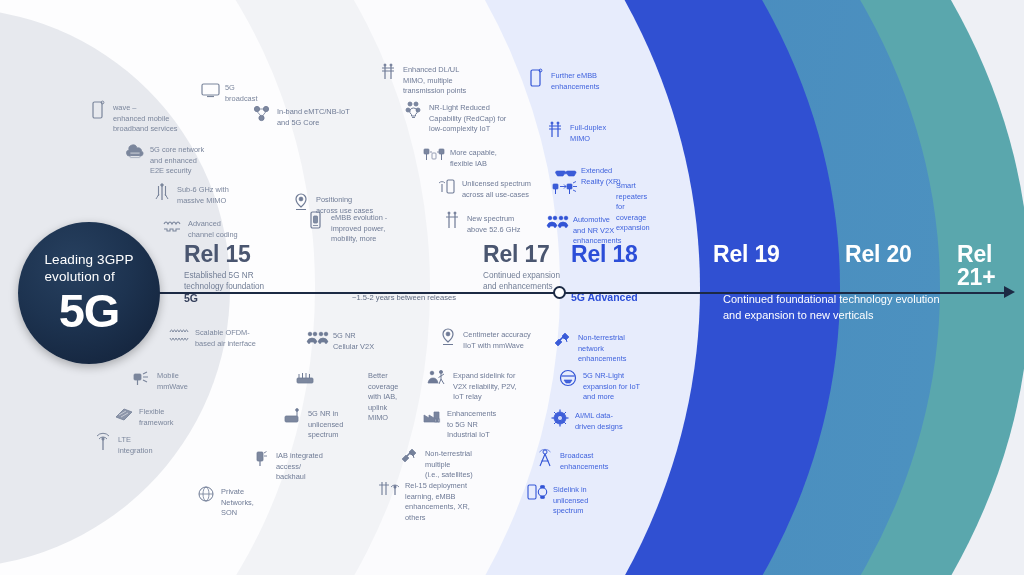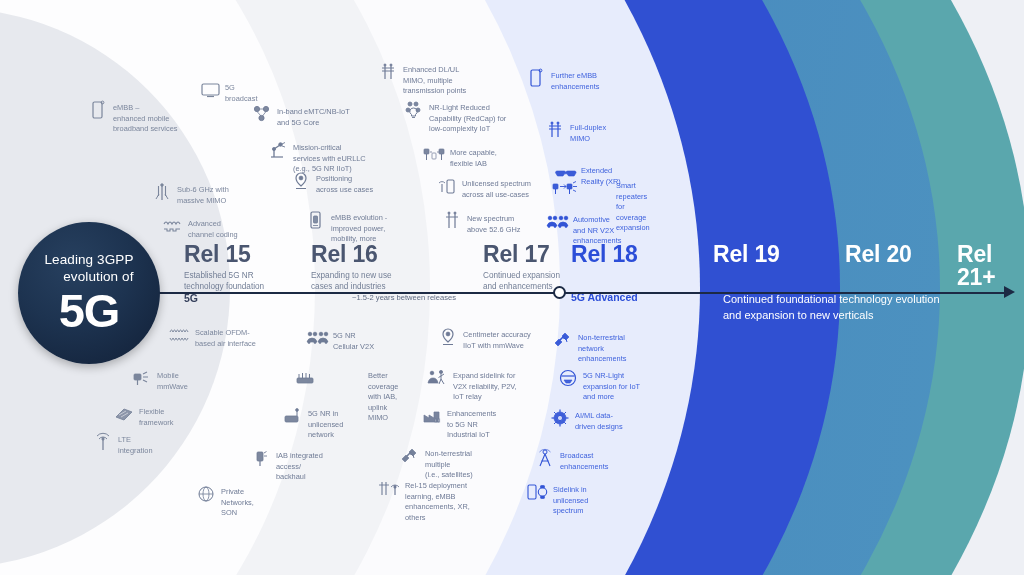--- a/index.html
+++ b/index.html
@@ -67,21 +67,21 @@
   
   #core-circle {
     position: absolute;
     left: 18px; top: 222px;
     width: 142px; height: 142px;
     border-radius: 50%;
     background: radial-gradient(circle at 38% 30%, #27405f 0%, #1d3350 45%, #111f36 100%);
     box-shadow: 0 3px 10px rgba(0,0,0,0.28);
     display: flex; flex-direction: column;
     align-items: center; justify-content: center;
-    color: #fff; text-align: right;
+    color: #fff; text-align: left;
     z-index: 30;
   }
   #core-circle .lead {
     font-size: 13.5px; line-height: 1.25; font-weight: 400;
     letter-spacing: 0.1px;
   }
   #core-circle .big5g {
     font-size: 47px; font-weight: 700; line-height: 1.0;
     margin-top: 2px; letter-spacing: -1px;
   }
@@ -200,25 +200,20 @@
 
   <div id="axis"></div>
   <div id="axis-arrow"></div>
   <div id="axis-marker"></div>
 
   <div class="rel-block grey-head" id="rel15-head">
     <div class="rel-name">Rel 15</div>
     <div class="rel-desc" style="white-space: pre-line;">Established 5G NR
 technology foundation</div>
   </div>
-  <div class="rel-block grey-head" id="rel16-head">
-    <div class="rel-name">Rel 16</div>
-    <div class="rel-desc" style="white-space: pre-line;">Expanding to new use
-cases and industries</div>
-  </div>
   <div class="rel-block grey-head" id="rel17-head">
     <div class="rel-name">Rel 17</div>
     <div class="rel-desc" style="white-space: pre-line;">Continued expansion
 and enhancements</div>
   </div>
   <div class="rel-block blue-head" id="rel18-head">
     <div class="rel-name">Rel 18</div>
   </div>
   <div class="rel-block white-head" id="rel19-head">
     <div class="rel-name">Rel 19</div>
@@ -248,23 +243,35 @@
     <span class="tx" style="white-space: pre-line;">5G
 broadcast</span>
   </div>
   <div class="feat g1" style="left:88px; top:100px; width:100px;">
     <span class="ic">
         <svg width="14" height="20" viewBox="0 0 14 20">
           <rect x="2" y="2" width="9" height="16" rx="1.5" fill="none" stroke-width="1.2"></rect>
           <circle cx="11.5" cy="2.5" r="1.4" fill="none" stroke-width="1"></circle>
         </svg>
       </span>
-    <span class="tx" style="white-space: pre-line;">eMBB –
+    <span class="tx" style="white-space: pre-line;">wave –
 enhanced mobile
 broadband services</span>
+  </div>
+  <div class="feat g1" style="left:125px; top:142px; width:95px;">
+    <span class="ic">
+        <svg width="20" height="18" viewBox="0 0 20 18">
+          <path d="M4 7 a4 4 0 0 1 8 -2 a3.2 3.2 0 0 1 4.5 3 a2.6 2.6 0 0 1 -1 5 H5 a3 3 0 0 1 -1 -6z" stroke-width="0.8"></path>
+          <rect x="5" y="9" width="10" height="2.2" rx="0.5" fill="#fff" opacity="0.55"></rect>
+          <rect x="5" y="12.4" width="10" height="2.2" rx="0.5" fill="#fff" opacity="0.55"></rect>
+        </svg>
+      </span>
+    <span class="tx" style="white-space: pre-line;">5G core network
+and enhanced
+E2E security</span>
   </div>
   <div class="feat g1" style="left:152px; top:182px; width:88px;">
     <span class="ic">
         <svg width="20" height="20" viewBox="0 0 20 20">
           <line x1="10" y1="4" x2="10" y2="18" stroke-width="1.3"></line>
           <line x1="6.5" y1="4" x2="6.5" y2="14" stroke-width="1.1"></line>
           <line x1="13.5" y1="4" x2="13.5" y2="14" stroke-width="1.1"></line>
           <line x1="4" y1="17" x2="7" y2="12" stroke-width="1"></line>
           <line x1="16" y1="17" x2="13" y2="12" stroke-width="1"></line>
           <circle cx="10" cy="3" r="1.3" stroke-width="0.8"></circle>
@@ -335,35 +342,21 @@
           <circle cx="14" cy="5" r="2.6" stroke-width="0.9" fill-opacity="0.9"></circle>
           <circle cx="9.5" cy="14" r="2.6" stroke-width="0.9" fill-opacity="0.9"></circle>
           <line x1="5" y1="7.5" x2="9" y2="12" stroke-width="0.8"></line>
           <line x1="14" y1="7.5" x2="10.5" y2="12" stroke-width="0.8"></line>
           <line x1="7.6" y1="5" x2="11.4" y2="5" stroke-width="0.8"></line>
         </svg>
       </span>
     <span class="tx" style="white-space: pre-line;">In-band eMTC/NB-IoT
 and 5G Core</span>
   </div>
-  <div class="feat g2" style="left:268px; top:140px; width:98px;">
-    <span class="ic">
-        <svg width="20" height="20" viewBox="0 0 20 20">
-          <path d="M3 17 h12" stroke-width="1.2"></path>
-          <path d="M6 17 V9 L12 5" fill="none" stroke-width="1.3"></path>
-          <circle cx="6" cy="9" r="1.6" stroke-width="0.8"></circle>
-          <circle cx="12.5" cy="4.5" r="1.8" stroke-width="0.8"></circle>
-          <path d="M14 4 l3 -1.5 M14 6 l3 1" fill="none" stroke-width="0.9"></path>
-        </svg>
-      </span>
-    <span class="tx" style="white-space: pre-line;">Mission-critical
-services with eURLLC
-(e.g., 5G NR IIoT)</span>
-  </div>
-  <div class="feat g2" style="left:291px; top:171px; width:86px;">
+  <div class="feat g2" style="left:291px; top:192px; width:86px;">
     <span class="ic">
         <svg width="16" height="20" viewBox="0 0 16 20">
           <path d="M8 2 a5 5 0 0 1 5 5 c0 3.8 -5 8 -5 8 s-5 -4.2 -5 -8 a5 5 0 0 1 5 -5z" fill="none" stroke-width="1.2"></path>
           <circle cx="8" cy="7" r="1.9" stroke-width="0.8"></circle>
           <line x1="3" y1="17.5" x2="13" y2="17.5" stroke-width="1"></line>
         </svg>
       </span>
     <span class="tx" style="white-space: pre-line;">Positioning
 across use cases</span>
   </div>
@@ -415,21 +408,21 @@
   <div class="feat g2" style="left:283px; top:406px; width:66px;">
     <span class="ic">
         <svg width="20" height="18" viewBox="0 0 20 18">
           <rect x="2" y="9" width="13" height="6" rx="1.2" stroke-width="0.8" fill-opacity="0.9"></rect>
           <line x1="14" y1="9" x2="14" y2="4" stroke-width="1"></line>
           <circle cx="14" cy="3" r="1.4" stroke-width="0.7"></circle>
         </svg>
       </span>
     <span class="tx" style="white-space: pre-line;">5G NR in
 unlicensed
-network</span>
+spectrum</span>
   </div>
   <div class="feat g2" style="left:251px; top:448px; width:78px;">
     <span class="ic">
         <svg width="16" height="20" viewBox="0 0 16 20">
           <rect x="4" y="4" width="6" height="9" rx="1" stroke-width="0.8" fill-opacity="0.9"></rect>
           <line x1="7" y1="13" x2="7" y2="18" stroke-width="1.2"></line>
           <path d="M11 5 l2.5 -1.5 M11 8 l3 0" fill="none" stroke-width="0.9"></path>
         </svg>
       </span>
     <span class="tx" style="white-space: pre-line;">IAB integrated

